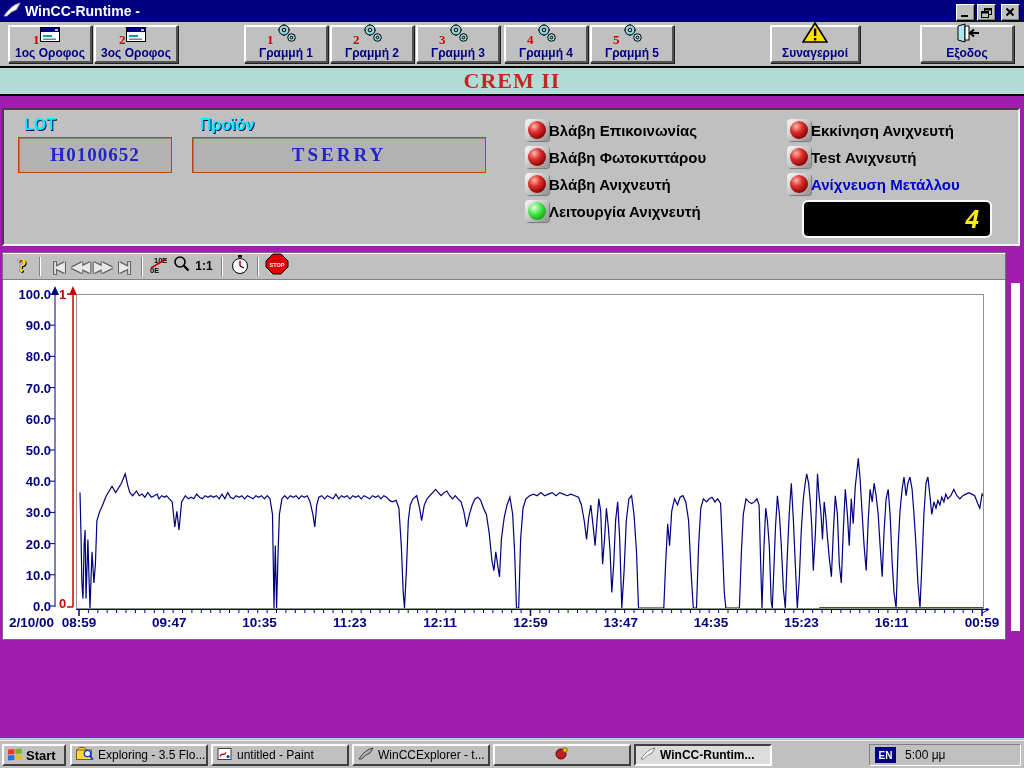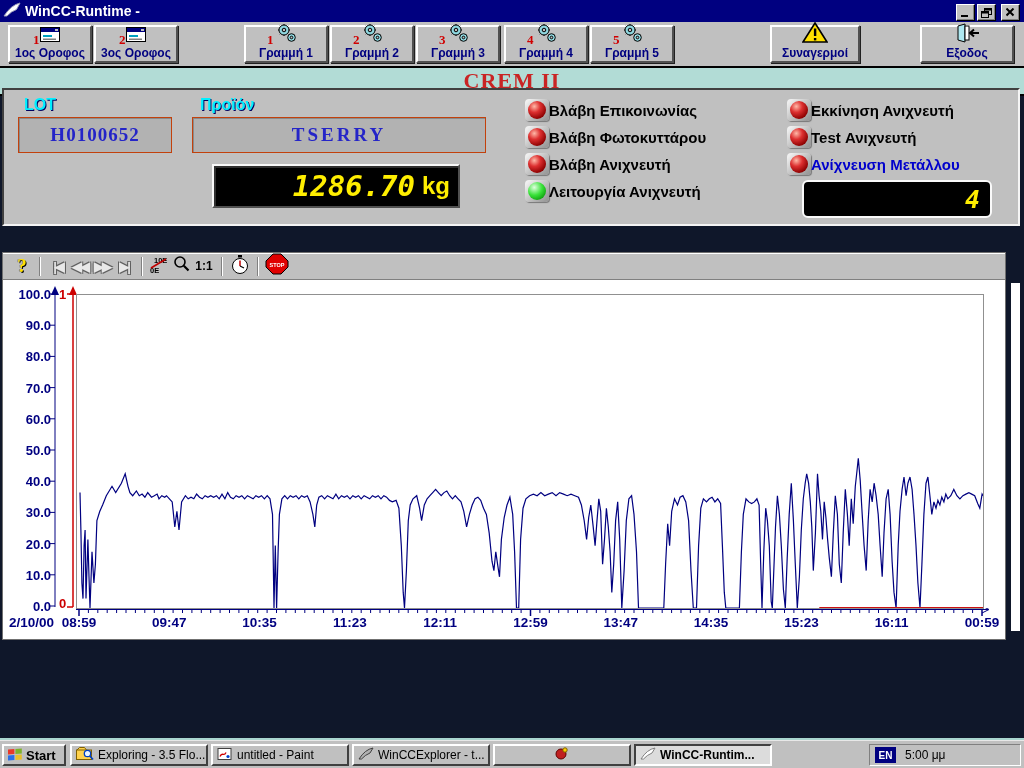--- a/index.html
+++ b/index.html
@@ -1,16 +1,16 @@
 <!DOCTYPE html>
 <html><head>
 <meta charset="utf-8">
 <style>
   html,body{margin:0;padding:0;}
-  #screen{position:relative;width:1024px;height:768px;background:#0f172a;overflow:hidden;
+  #screen{position:relative;width:1024px;height:768px;background:#a21caf;overflow:hidden;
           font-family:"Liberation Sans",sans-serif;-webkit-font-smoothing:none;}
   
   .titlebar{position:absolute;left:0;top:0;width:1024px;height:22px;background:#000080;
             display:flex;align-items:center;padding-left:3px;box-sizing:border-box;}
   .title-text{color:#fff;font-weight:bold;font-size:14px;margin-left:4px;}
   .win-btns{position:absolute;right:4px;top:4px;display:flex;}
   .win-btn{width:17px;height:15px;background:#c0c0c0;border:1px solid;border-color:#fff #000 #000 #fff;
            box-shadow:inset -1px -1px 0 #808080;display:flex;align-items:center;justify-content:center;margin-left:2px;}
   .win-btn.close{margin-left:5px;}
   
@@ -19,21 +19,21 @@
           box-shadow:1px 1px 0 #202020;display:flex;flex-direction:column;align-items:center;justify-content:flex-end;
           padding-bottom:1px;cursor:pointer;box-sizing:border-box;}
   .tb-btn .ic{position:relative;height:21px;display:flex;align-items:flex-end;}
   .tb-btn .lbl{color:#000080;font-weight:bold;font-size:12px;line-height:13px;white-space:nowrap;}
   .badge{position:absolute;left:-7px;bottom:-1px;color:#d00000;font-weight:bold;font-size:13px;font-family:"Liberation Serif",serif;}
   
   .banner{position:absolute;left:0;top:68px;width:1024px;height:28px;background:#b2dcd6;border-bottom:2px solid #000;
           display:flex;align-items:center;justify-content:center;box-sizing:border-box;}
   .banner-title{color:#c92424;font-family:"Liberation Serif",serif;font-weight:bold;font-size:22px;letter-spacing:1px;}
   
-  .main-panel{position:absolute;left:2px;top:88px;width:1018px;height:138px;background:#c0c0c0;
+  .main-panel{position:absolute;left:2px;top:108px;width:1018px;height:138px;background:#c0c0c0;
               border:2px solid;border-color:#404040 #f4f4f4 #f4f4f4 #404040;box-sizing:border-box;}
   .cap{position:absolute;color:#00f0ff;font-weight:bold;font-size:16px;text-shadow:1px 1px 0 #000060;}
   .val-box{position:absolute;background:#b2b2b2;border:1px solid #c2410c;box-shadow:inset 1px 1px 0 #8a8a8a;
            display:flex;align-items:center;justify-content:center;}
   .val-text{color:#2424c8;font-family:"Liberation Serif",serif;font-weight:bold;font-size:19px;letter-spacing:1px;}
   .lcd{position:absolute;background:#000;border:2px solid;border-color:#f8f8f8 #505050 #505050 #f8f8f8;
        box-shadow:inset 2px 2px 0 #303030;display:flex;align-items:center;justify-content:flex-end;box-sizing:border-box;}
   .lcd .v{color:#ffee00;font-family:"DejaVu Sans Mono",monospace;font-style:italic;font-weight:bold;font-size:29px;}
   .lcd .u{color:#ffee00;font-weight:bold;font-size:24px;margin:0 8px 0 7px;font-style:normal;}
   .count-lcd{position:absolute;background:#000;border:2px solid #fafafa;border-radius:6px;
@@ -246,24 +246,20 @@
   </div>
 
   <div class="main-panel">
     <span class="cap" style="left:20px;top:6px;">LOT</span>
     <span class="cap" style="left:196px;top:6px;">Προϊόν</span>
     <div class="val-box" style="left:14px;top:27px;width:152px;height:34px;">
       <span class="val-text">H0100652</span>
     </div>
     <div class="val-box" style="left:188px;top:27px;width:292px;height:34px;">
       <span class="val-text" style="letter-spacing:3px;">TSERRY</span>
-    </div>
-    <div class="lcd" style="left:208px;top:74px;width:248px;height:44px;">
-      <span class="v">1286.70</span>
-      <span class="u">kg</span>
     </div>
     <div id="ind-left">
         <div class="ind-row" style="left: 521px; top: 8px;">
           <span class="led-base">
             <span class="led red"></span>
           </span>
           <span class="ind-label">Βλάβη Επικοινωνίας</span>
         </div>
         <div class="ind-row" style="left: 521px; top: 35px;">
           <span class="led-base">

